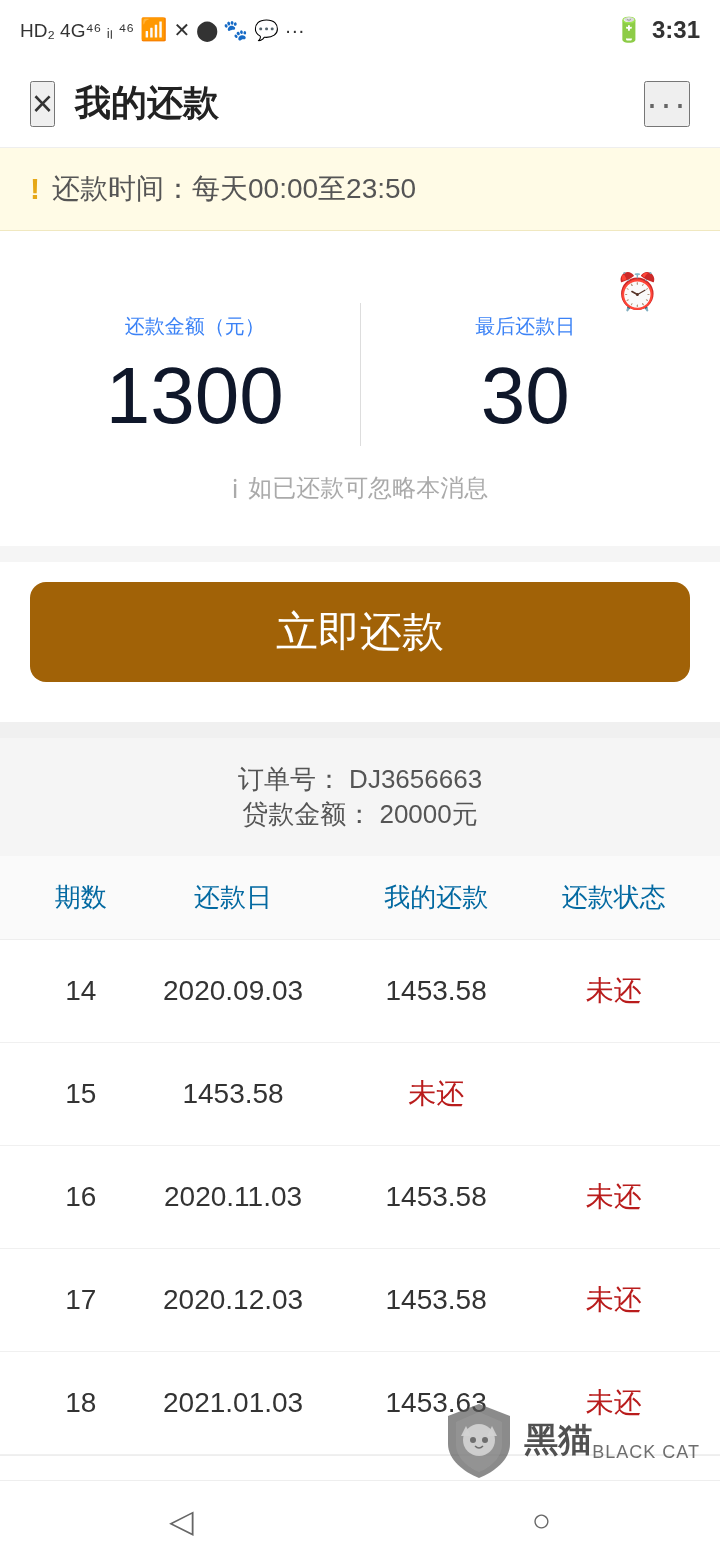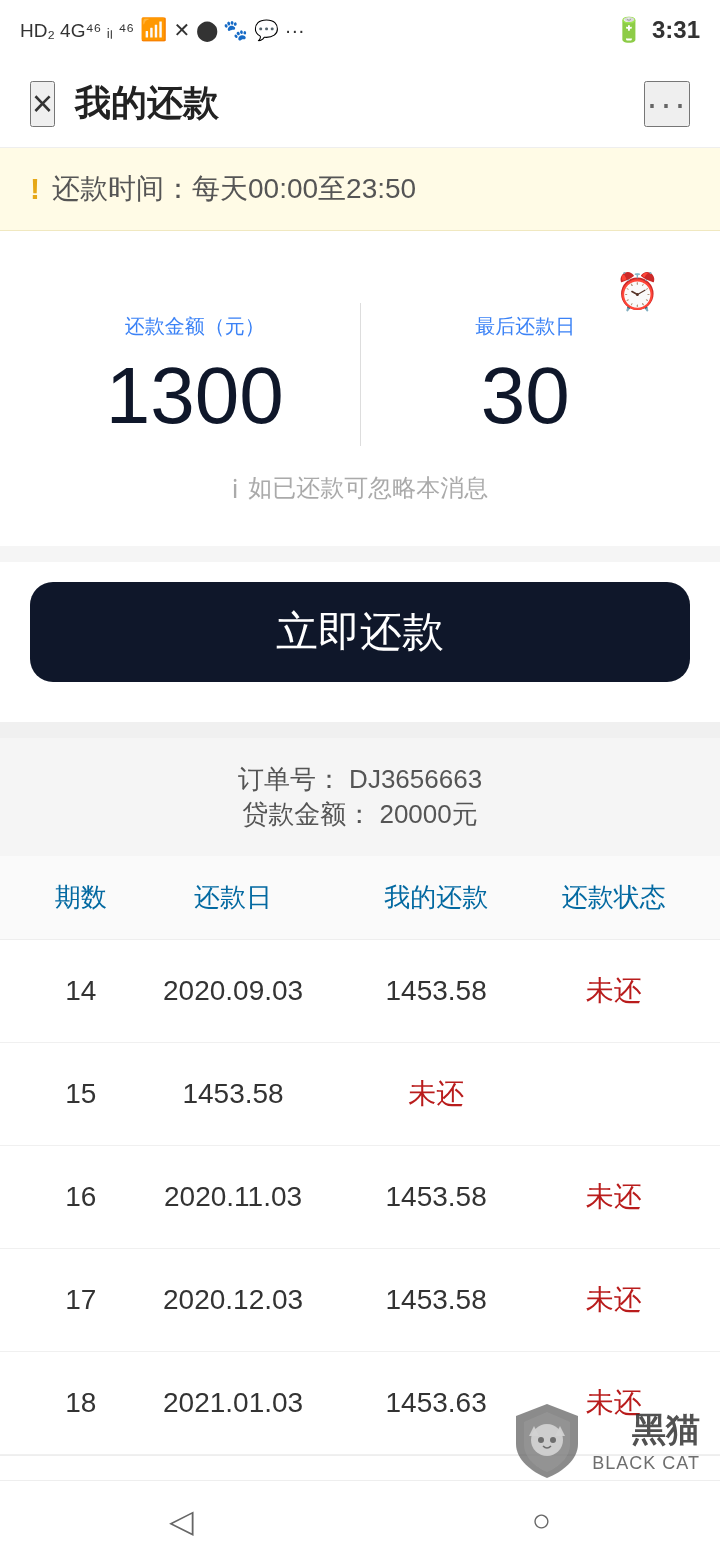--- a/index.html
+++ b/index.html
@@ -105,24 +105,24 @@
       font-size: 24px;
     }
     .info-icon { font-size: 26px; }
 
     .pay-button-wrap {
       padding: 20px 30px 40px;
       background: #fff;
     }
     .pay-button {
       width: 100%;
-      background: #0f172a;
+      background: #a16207;
       color: #fff;
       border: none;
-      border-radius: 23px;
+      border-radius: 16px;
       height: 100px;
       font-size: 42px;
       font-weight: 500;
       cursor: pointer;
       display: block;
     }
 
     
     .section-divider {
       height: 16px;
@@ -190,21 +190,20 @@
       align-items: center;
       gap: 10px;
       opacity: 0.85;
     }
     .shield-icon {
       width: 70px;
       height: 80px;
     }
     .watermark-text {
       display: flex;
-      flex-direction: column;
       align-items: flex-end;
     }
     .watermark-cn { font-size: 34px; font-weight: bold; color: #333; }
     .watermark-en { font-size: 18px; color: #555; letter-spacing: 1px; }
 
     
     .bottom-nav {
       position: fixed;
       bottom: 0;
       left: 0;

